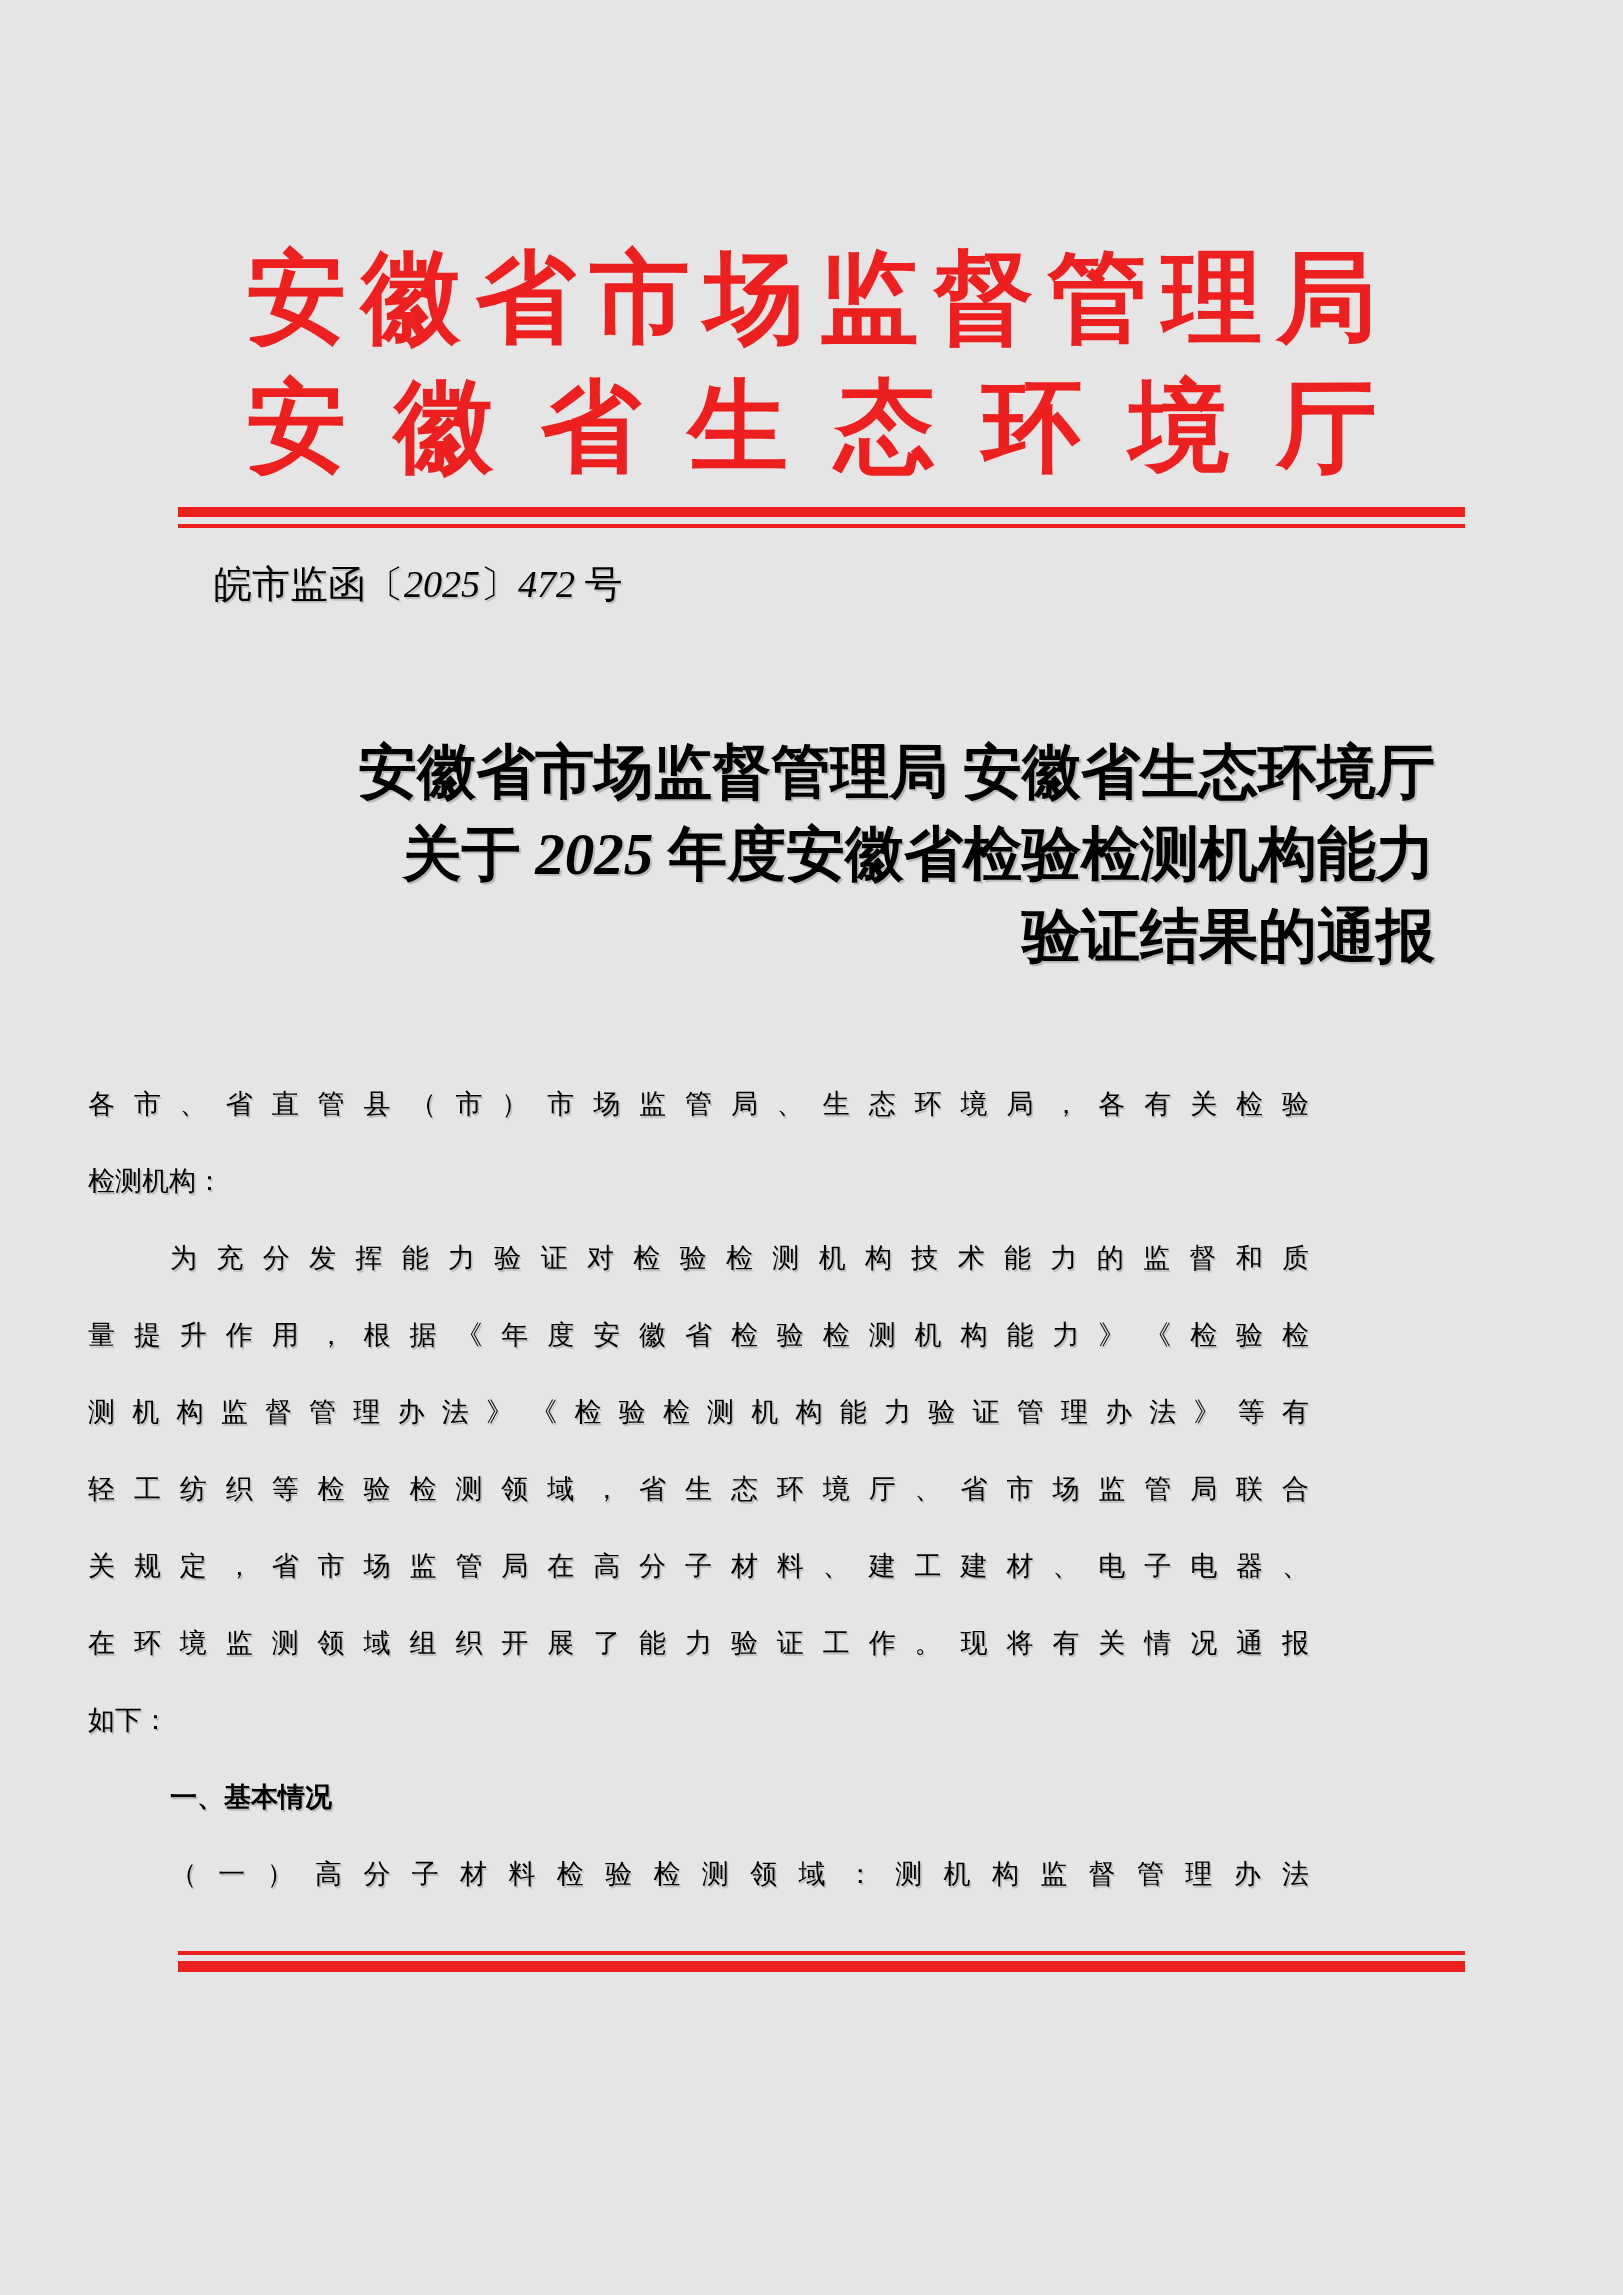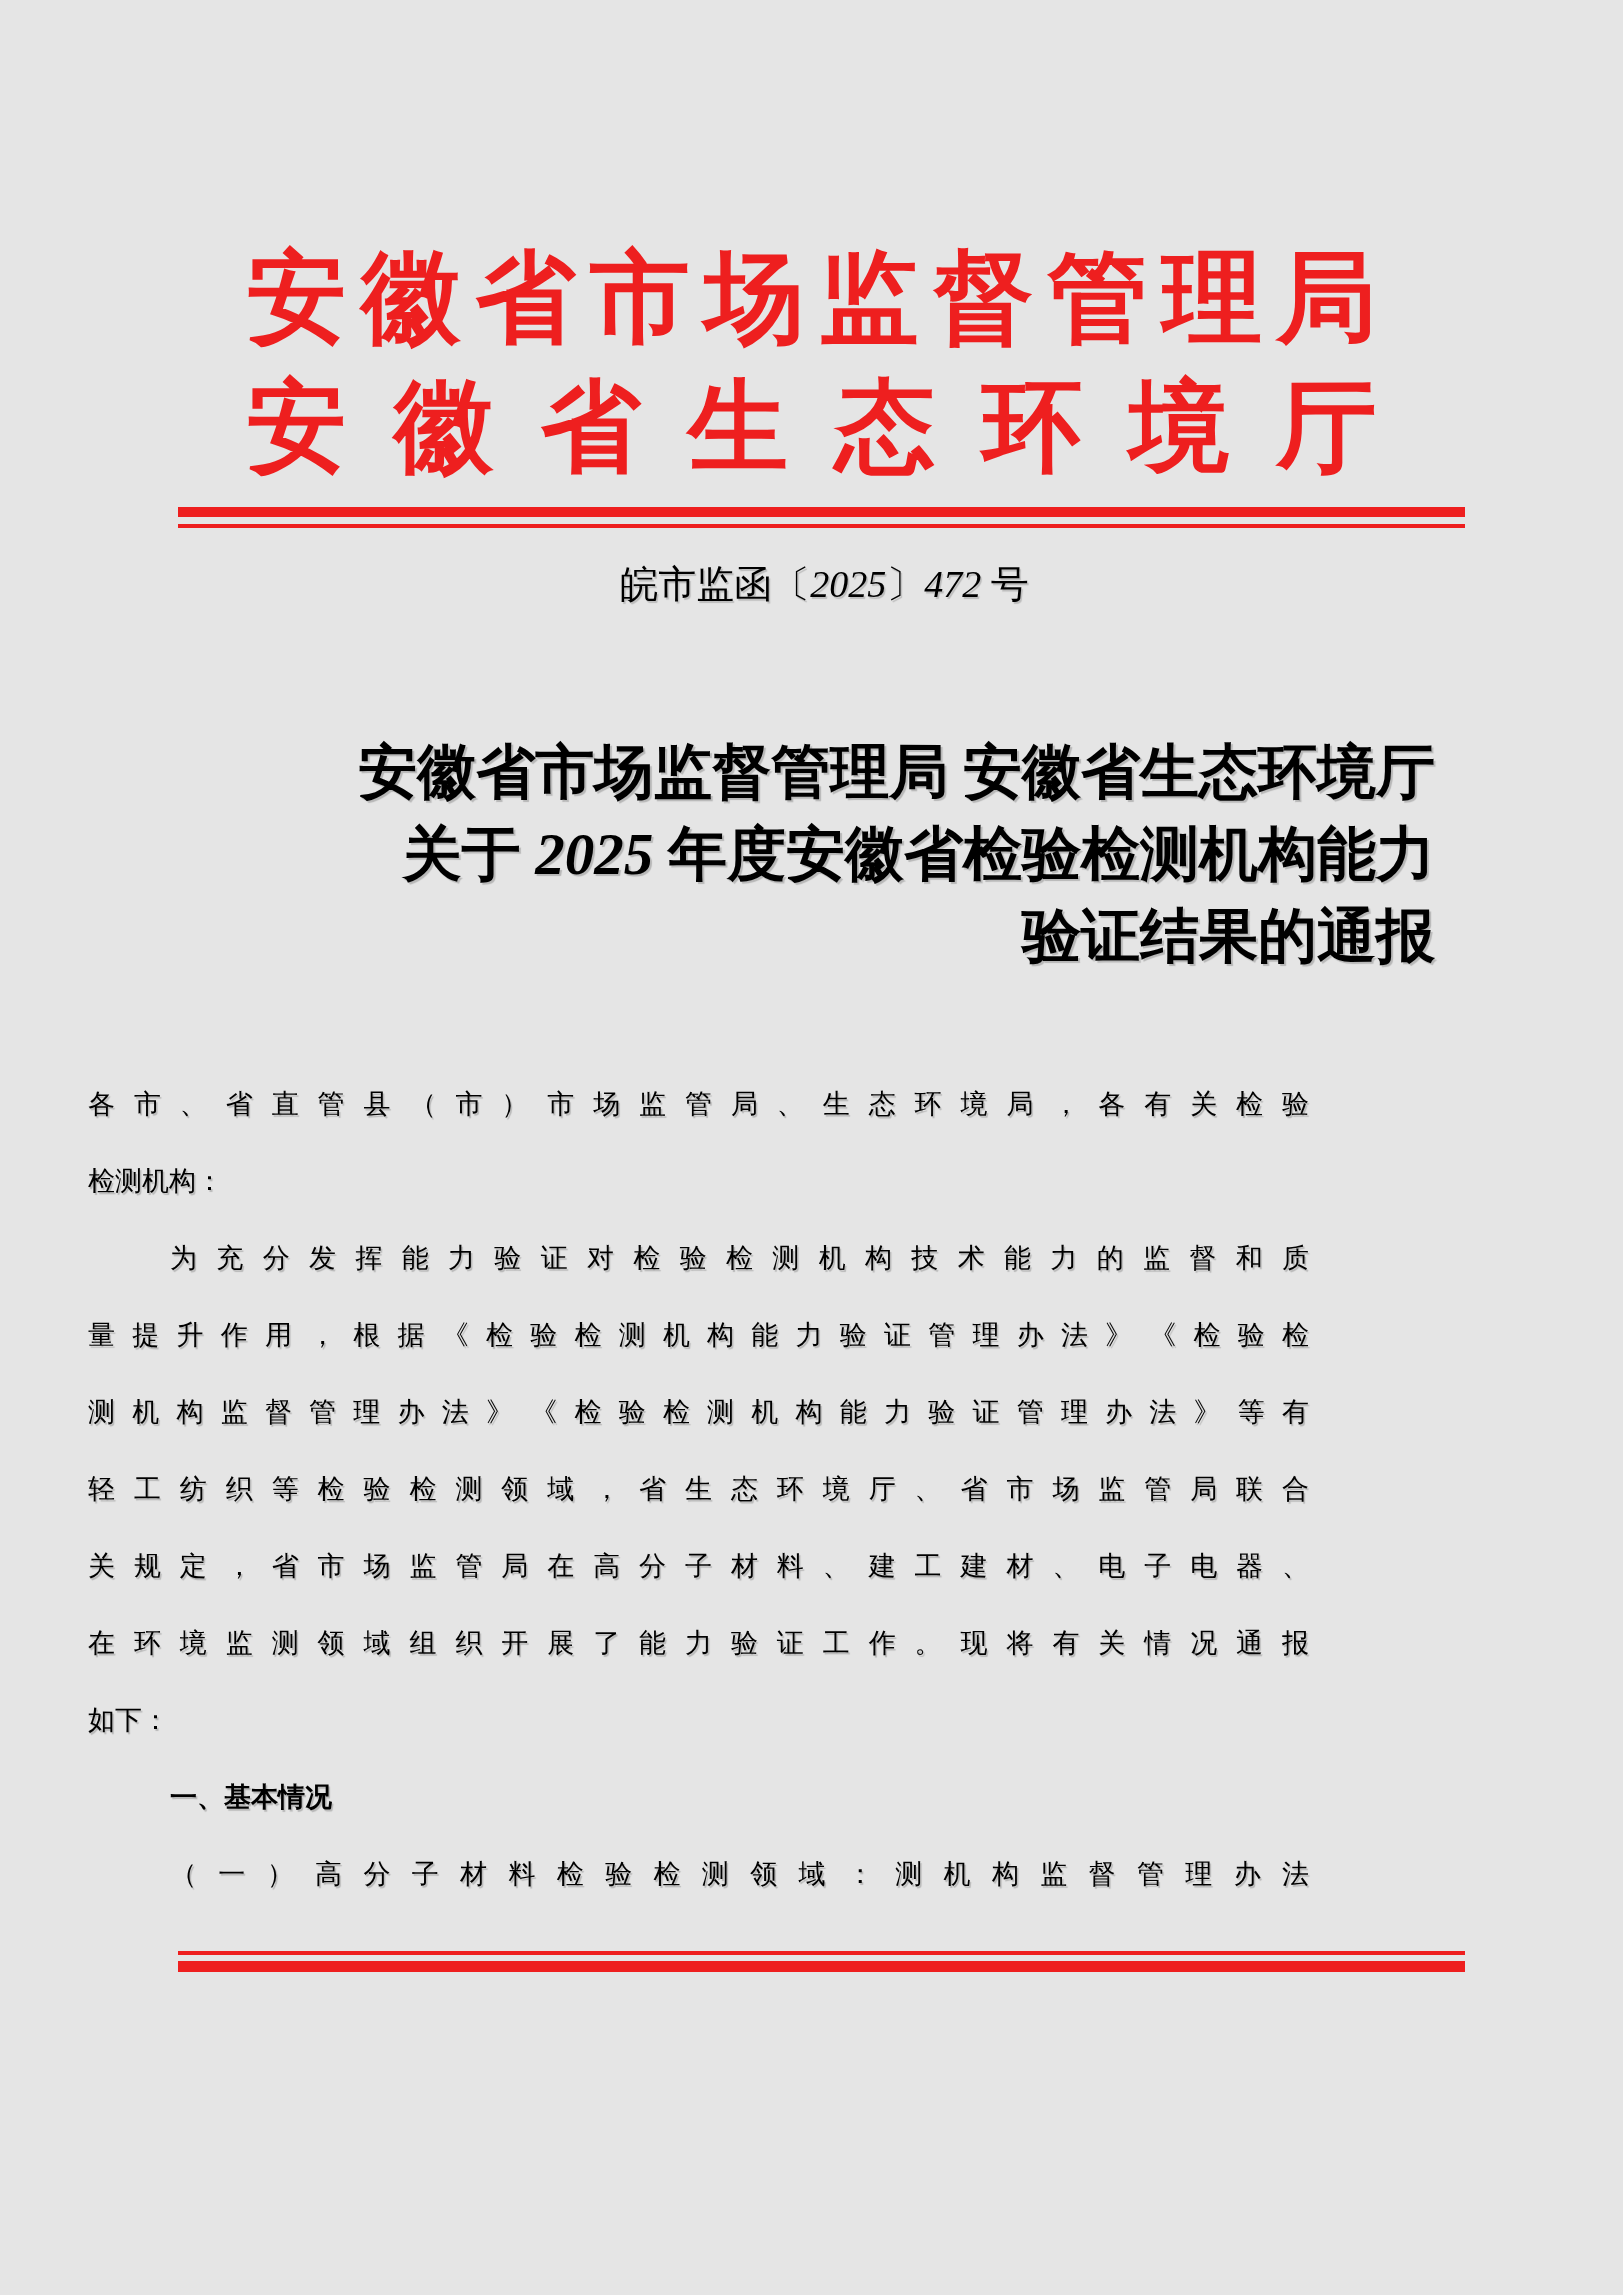--- a/index.html
+++ b/index.html
@@ -48,21 +48,21 @@
   .footer-rules { margin-top: 38px; }
   .footer-rules .rule.thick { margin-top: 6.1px; }
 
   
   .doc-number {
     margin-left: 214px;
     width: 1221px;
     margin-top: 30px;
     font-size: 38px;
     line-height: 53px;
-    text-align: center;
+    text-align: left;
     font-style: oblique 10deg;
     text-shadow: 1.5px 1.5px 1px rgba(0,0,0,0.18);
     white-space: nowrap;
   }
 
   
   .title {
     margin: 120px auto 0 auto;
     width: 1221px;
     margin-left: 214px;
@@ -121,21 +121,21 @@
   <div class="title">
     <div>安徽省市场监督管理局 安徽省生态环境厅</div>
     <div>关于 2025 年度安徽省检验检测机构能力</div>
     <div>验证结果的通报</div>
   </div>
 
   <div class="body-text">
     <div class="body-line fill">各市、省直管县（市）市场监管局、生态环境局，各有关检验</div>
     <div class="body-line">检测机构：</div>
     <div class="body-line indent fill">为充分发挥能力验证对检验检测机构技术能力的监督和质</div>
-    <div class="body-line fill">量提升作用，根据《检验检测机构能力验证管理办法》《检验检</div>
+    <div class="body-line fill">量提升作用，根据《年度安徽省检验检测机构能力》《检验检</div>
     <div class="body-line fill">测机构监督管理办法》《检验检测机构能力验证管理办法》等有</div>
     <div class="body-line fill">轻工纺织等检验检测领域，省生态环境厅、省市场监管局联合</div>
     <div class="body-line fill">关规定，省市场监管局在高分子材料、建工建材、电子电器、</div>
     <div class="body-line fill">在环境监测领域组织开展了能力验证工作。现将有关情况通报</div>
     <div class="body-line">如下：</div>
     <div class="body-line indent heading">一、基本情况</div>
     <div class="body-line indent fill">（一）高分子材料检验检测领域：测机构监督管理办法</div>
   </div>
 
   <div class="rules footer-rules">

